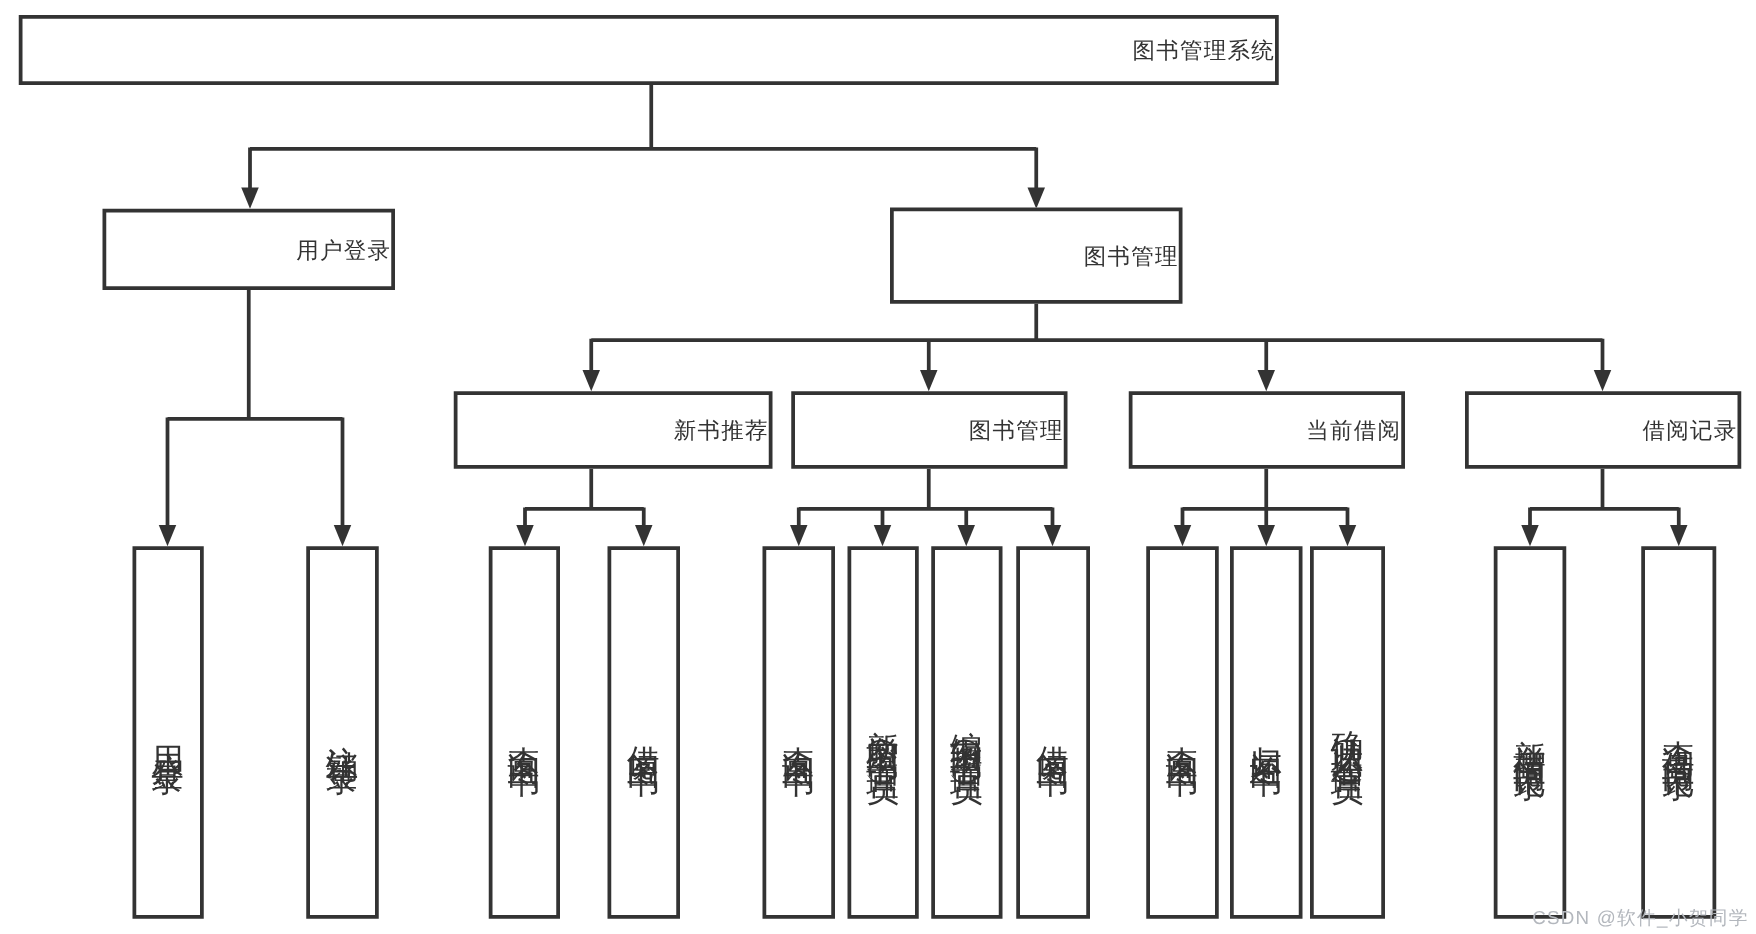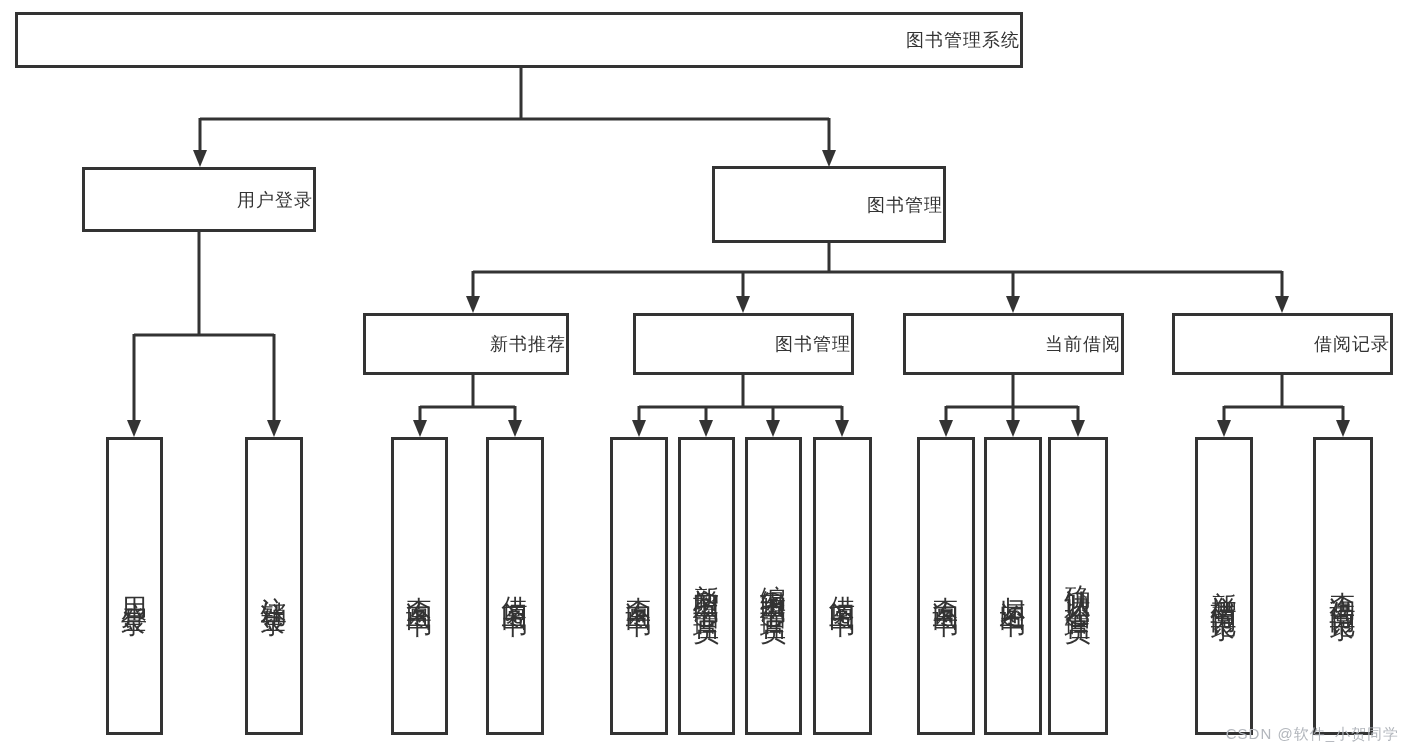--- a/index.html
+++ b/index.html
@@ -110,21 +110,21 @@
     <span class="lbl">图书管理系统</span>
   </div>
 
   <div class="node" style="left:82px; top:167px; width:234px; height:65px;">
     <span class="lbl">用户登录</span>
   </div>
   <div class="node" style="left:712px; top:166px; width:234px; height:77px;">
     <span class="lbl">图书管理</span>
   </div>
 
-  <div class="node" style="left:363px; top:313px; width:206px; height:62px;">
+  <div class="node" style="left:363px; top:313px; width:255px; height:62px;">
     <span class="lbl">新书推荐</span>
   </div>
   <div class="node" style="left:633px; top:313px; width:221px; height:62px;">
     <span class="lbl">图书管理</span>
   </div>
   <div class="node" style="left:1172px; top:313px; width:221px; height:62px;">
     <span class="lbl">借阅记录</span>
   </div>
   <div class="node" style="left:903px; top:313px; width:221px; height:62px;">
     <span class="lbl">当前借阅</span>

